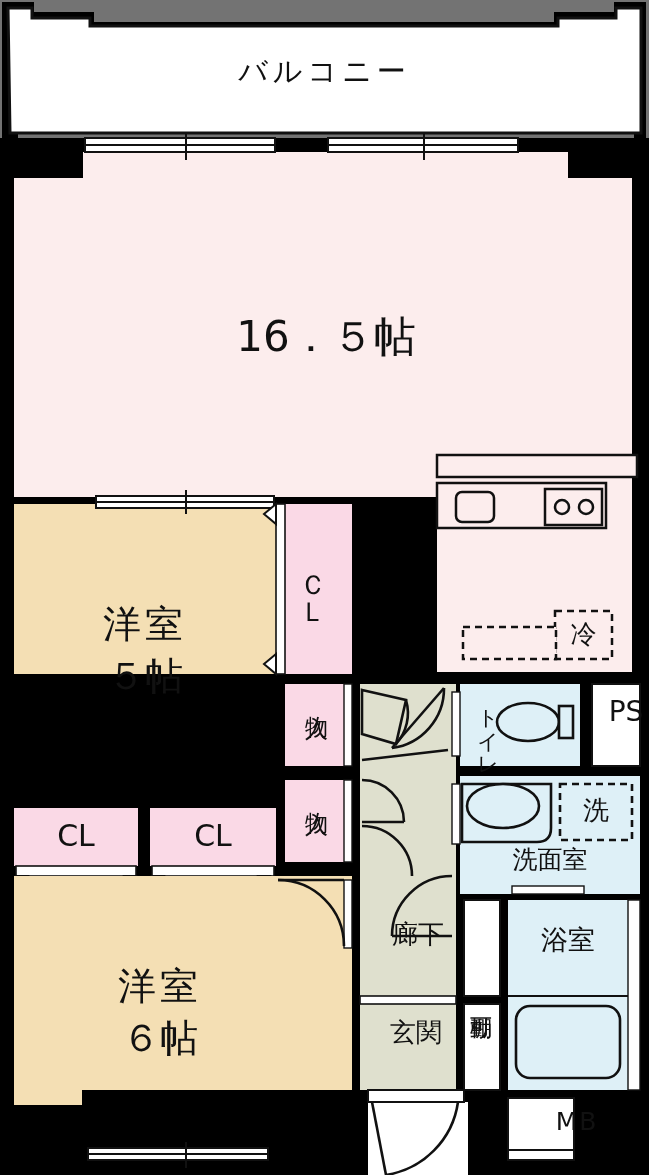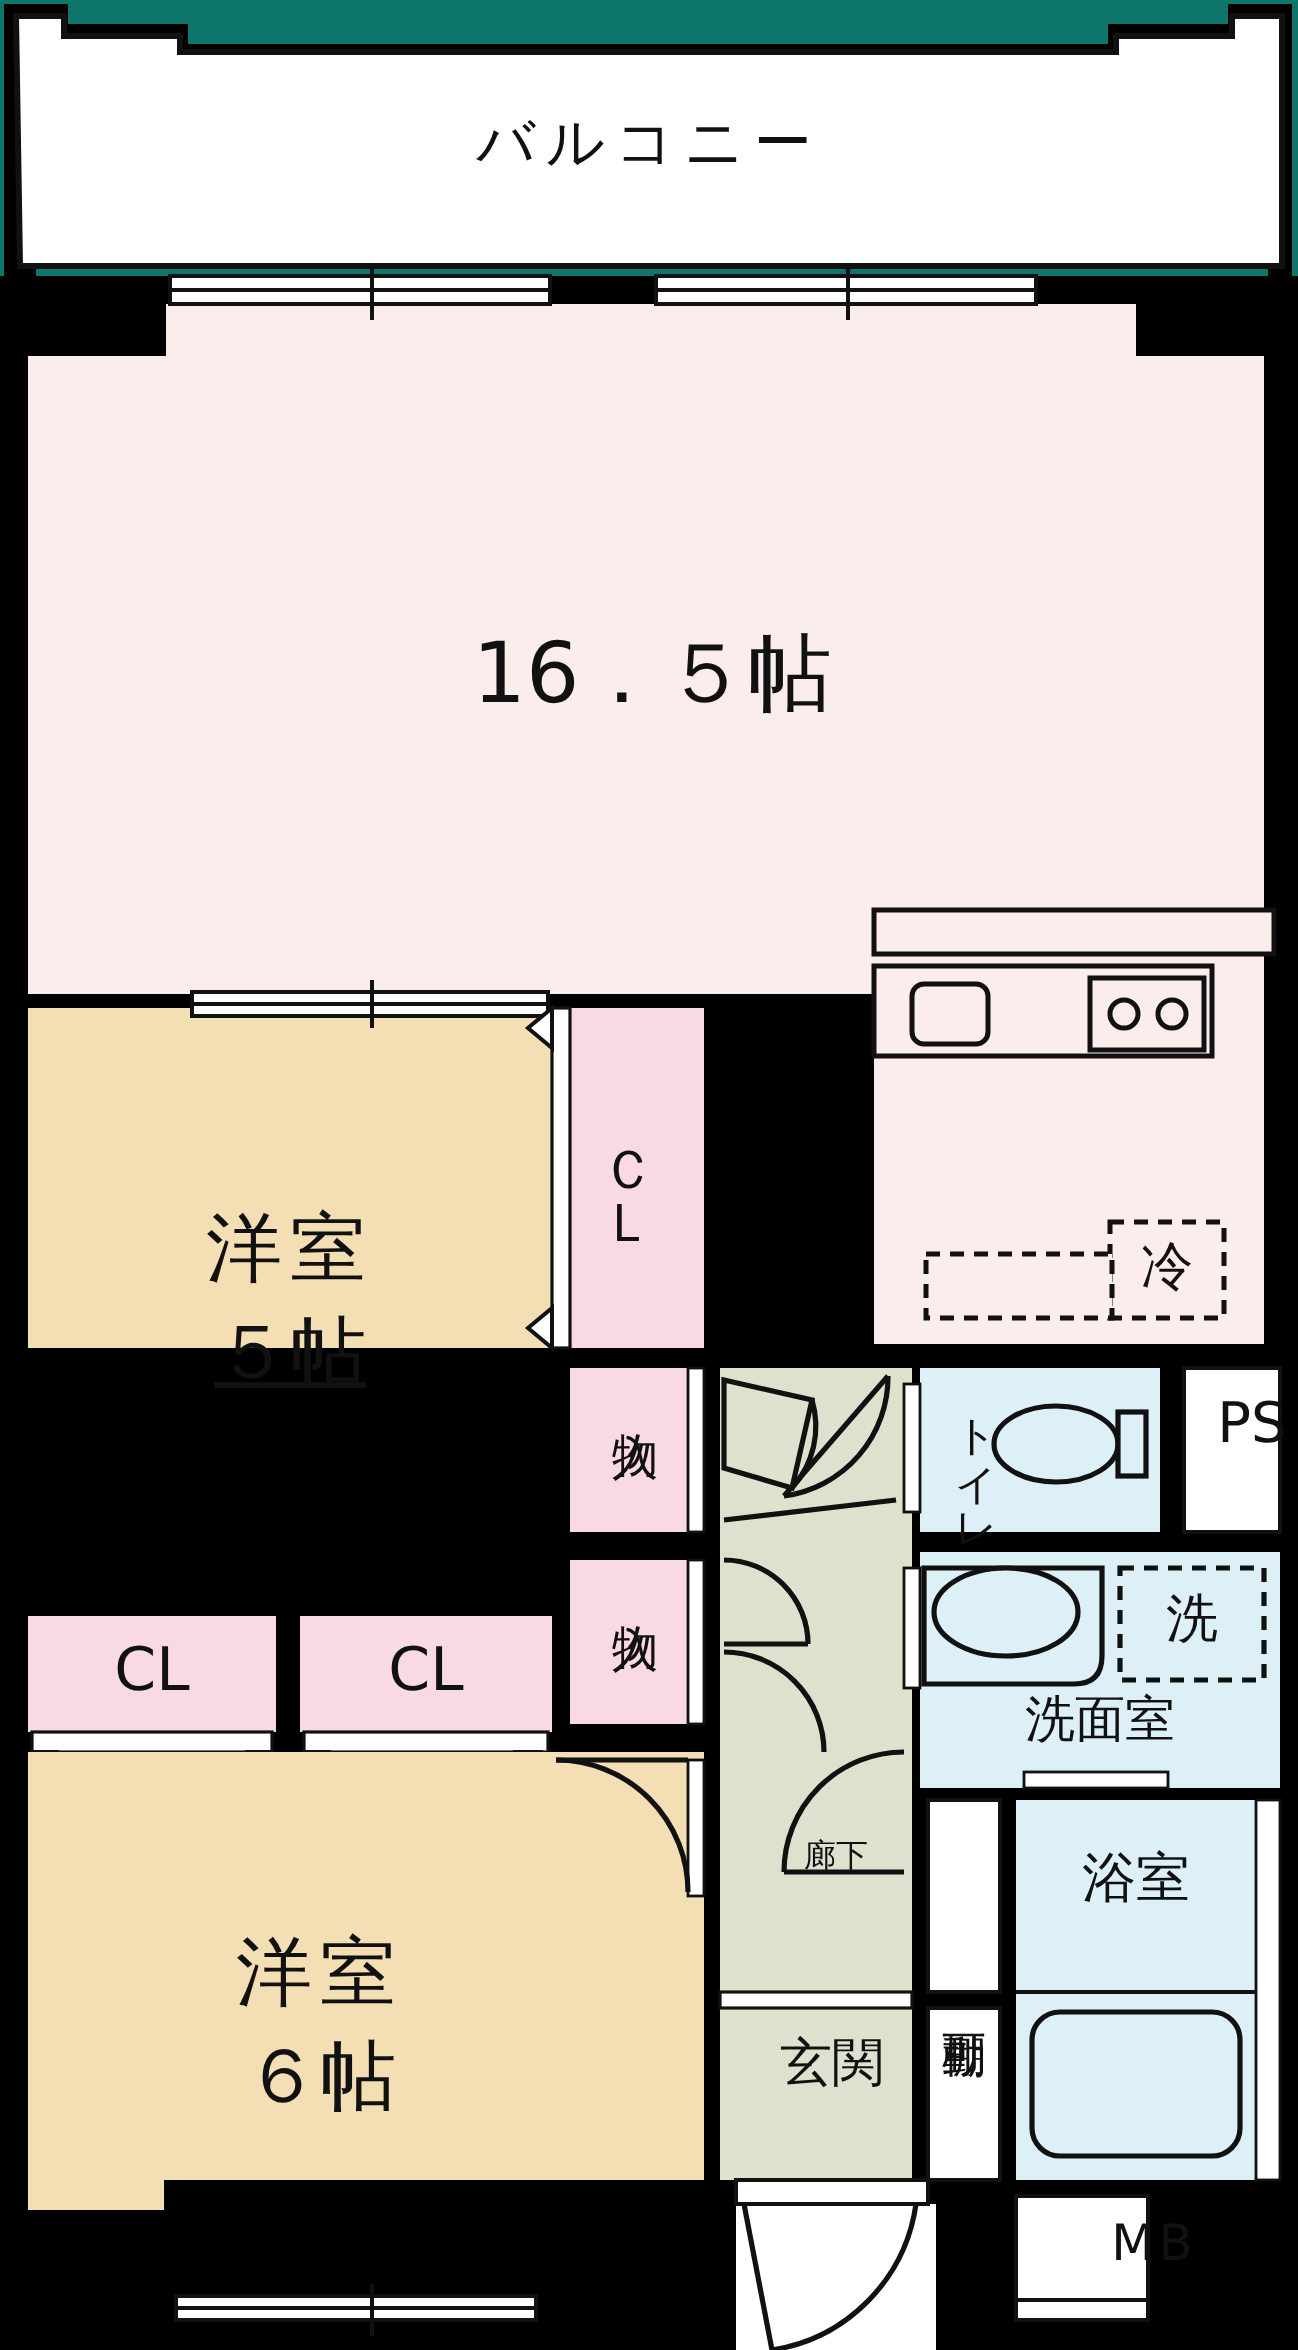--- a/index.html
+++ b/index.html
@@ -1,21 +1,21 @@
 <!DOCTYPE html>
 <html><head>
 <meta charset="utf-8">
 <title>Floor Plan</title>
 <style>
   html,body{margin:0;padding:0;background:#ffffff;}
   body{font-family:"DejaVu Sans","Liberation Sans",sans-serif;}
   #plan-root{
     position:relative;
     width:649px;height:1175px;
-    background:#0f766e;
+    background:#737373;
     overflow:hidden;
   }
   #plan-svg{position:absolute;left:0;top:0;width:649px;height:1175px;}
   .lbl{
     position:absolute;
     color:#111111;
     font-family:"DejaVu Sans","Liberation Sans",sans-serif;
     white-space:pre;
     line-height:1.08;
     text-align:center;
@@ -210,21 +210,21 @@
       <line x1="508" y1="1150" x2="574" y2="1150" stroke="#111111" stroke-width="2"></line>
     </g>
 
   </svg>
 
   <div class="lbl" style="left:0;top:56px;width:649px;font-size:29px;letter-spacing:5px;">バルコニー</div>
 
   <div class="lbl" style="left:186px;top:314px;width:280px;font-size:42px;letter-spacing:0px;">16．５帖</div>
 
   <div class="lbl" style="left:30px;top:604px;width:230px;font-size:38px;letter-spacing:4px;">洋室</div>
-  <div class="lbl" style="left:30px;top:656px;width:230px;font-size:38px;text-decoration:underline;">５帖</div>
+  <div class="lbl" style="left:30px;top:656px;width:230px;font-size:38px;">５帖</div>
 
   <div class="lbl" style="left:35px;top:966px;width:250px;font-size:38px;letter-spacing:4px;">洋室</div>
   <div class="lbl" style="left:35px;top:1018px;width:250px;font-size:38px;text-align:center;">６帖</div>
 
   <div class="lbl vert" style="left:300px;top:556px;font-size:27px;">ＣＬ</div>
 
   <div class="lbl" style="left:14px;top:820px;width:124px;font-size:30px;">CL</div>
   <div class="lbl" style="left:150px;top:820px;width:126px;font-size:30px;">CL</div>
 
   <div class="lbl vert" style="left:305px;top:698px;font-size:23px;">物入</div>
@@ -232,21 +232,21 @@
 
   <div class="lbl vert" style="left:477px;top:694px;font-size:21px;">トイレ</div>
 
   <div class="lbl" style="left:592px;top:694px;width:68px;font-size:28px;line-height:1.25;">PS</div>
 
   <div class="lbl" style="left:470px;top:846px;width:160px;font-size:25px;">洗面室</div>
   <div class="lbl" style="left:560px;top:796px;width:72px;font-size:26px;">洗</div>
 
   <div class="lbl" style="left:508px;top:925px;width:120px;font-size:27px;">浴室</div>
 
-  <div class="lbl" style="left:360px;top:920px;width:116px;font-size:16px;font-family:Liberation Serif, serif;">廊下</div>
+  <div class="lbl" style="left:360px;top:920px;width:116px;font-size:26px;">廊下</div>
 
   <div class="lbl" style="left:380px;top:1018px;width:72px;font-size:26px;">玄関</div>
 
   <div class="lbl vert" style="left:470px;top:1000px;font-size:22px;">可動棚</div>
 
   <div class="lbl" style="left:508px;top:1108px;width:66px;font-size:25px;letter-spacing:2px;padding-left:36px;">MB</div>
 
   <div class="lbl" style="left:555px;top:620px;width:57px;font-size:26px;">冷</div>
 
 </div>

